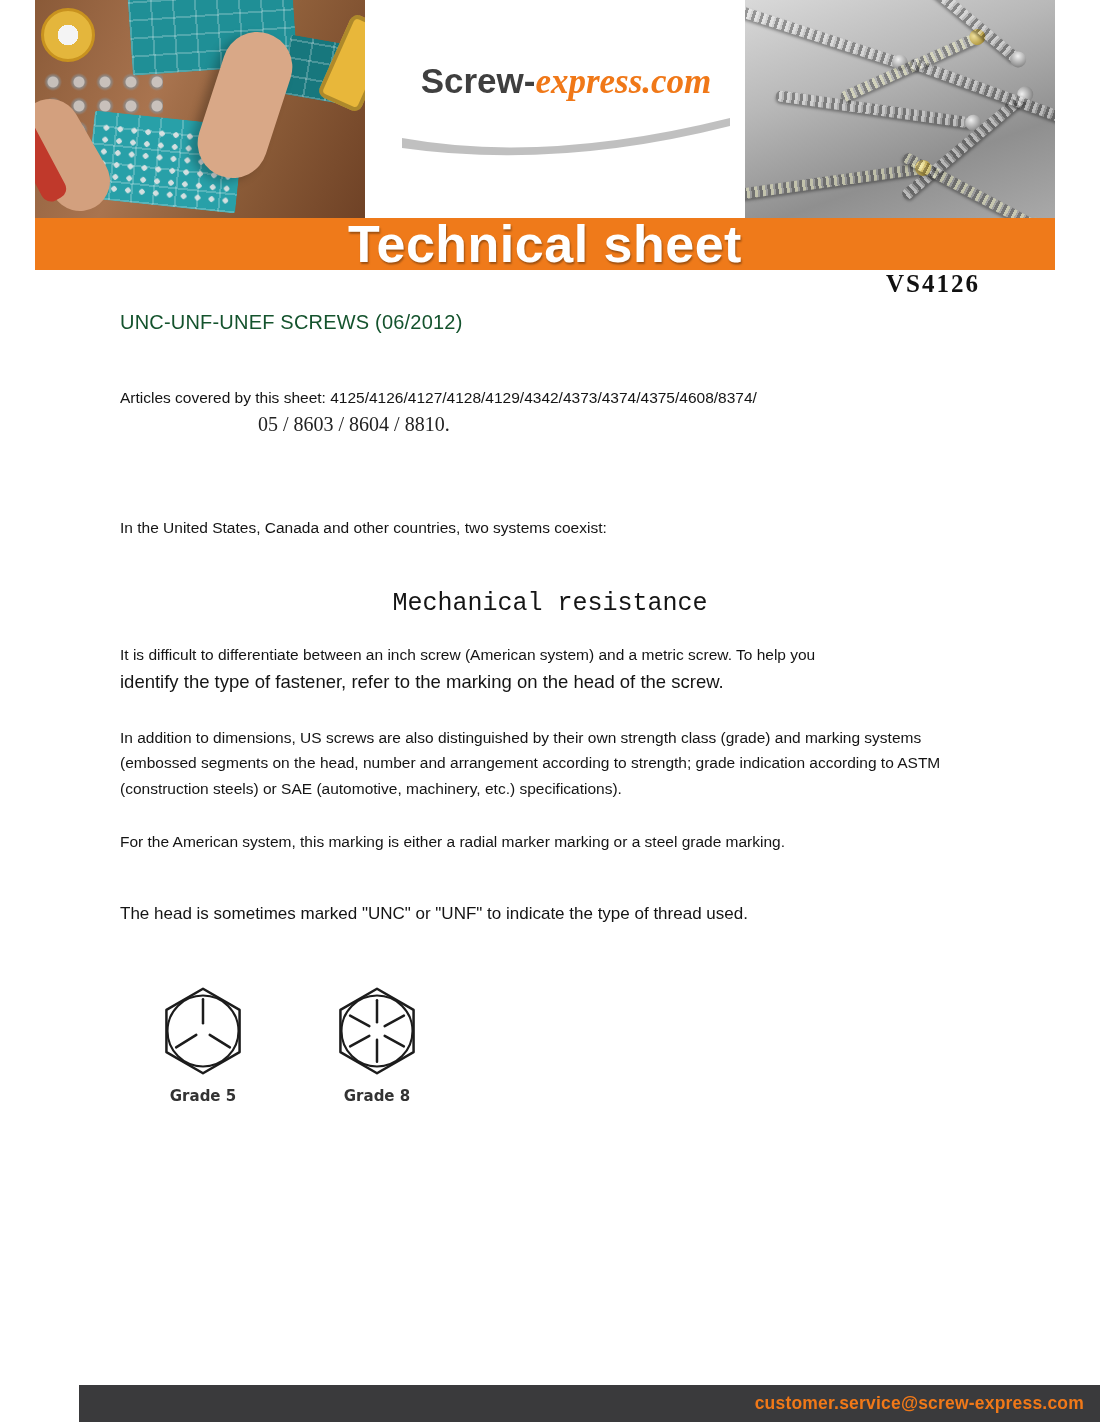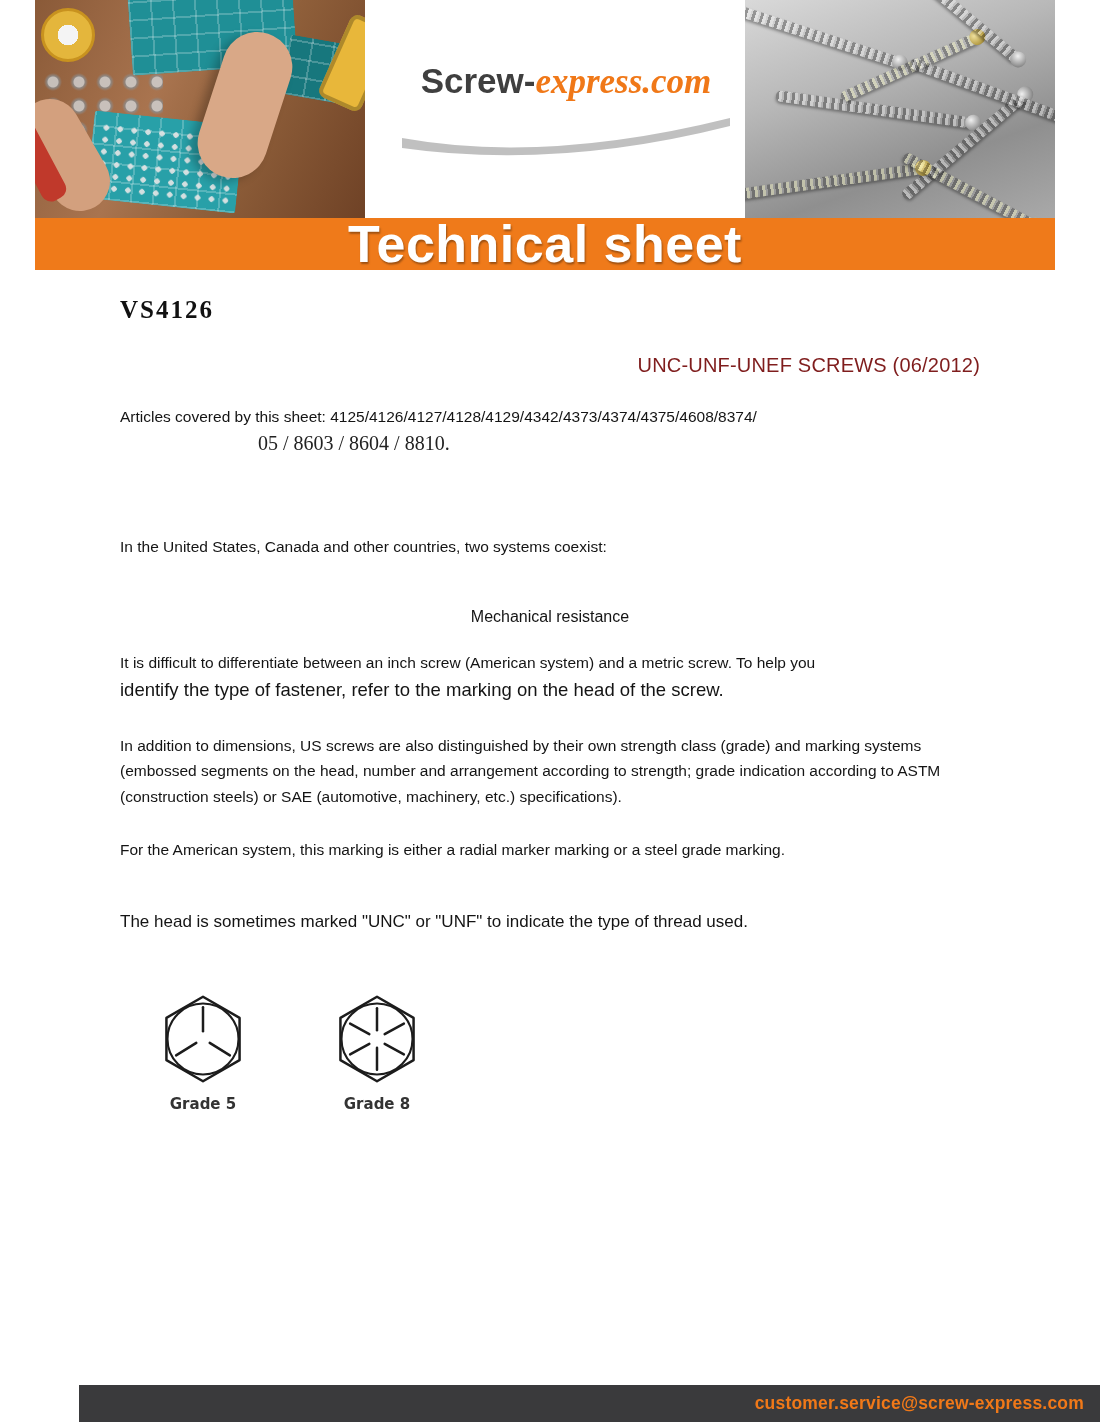--- a/index.html
+++ b/index.html
@@ -66,31 +66,31 @@
   .swoosh { margin-top:10px; }
 
   
   .banner { position:absolute; top:218px; left:35px; right:45px; height:52px; background:#ef7a1a;
     display:flex; align-items:center; justify-content:center; }
   .banner-title { color:#ffffff; font-size:52px; font-weight:bold; letter-spacing:.5px;
     text-shadow:1px 2px 2px rgba(0,0,0,.35); font-family:"Liberation Sans", sans-serif; }
 
   
   .doc { position:absolute; top:270px; left:0; right:0; bottom:37px; background:#fff; padding:0 120px; }
-  .doc-code { text-align:left; margin-top:26px; font-family:"Liberation Serif", serif;
+  .doc-code { text-align:right; font-family:"Liberation Serif", serif;
     font-weight:bold; font-size:25px; letter-spacing:2px; color:#111; }
-  .doc-title { text-align:right; margin-top:30px; font-size:20px; color:#7f1d1d; letter-spacing:.2px; }
-  .articles { margin-top:28px; font-size:15.5px; line-height:1.5; color:#141414; }
+  .doc-title { text-align:left; margin-top:13px; font-size:20px; color:#14532d; letter-spacing:.2px; }
+  .articles { margin-top:52px; font-size:15.5px; line-height:1.5; color:#141414; }
   .articles .line2 { font-family:"Liberation Serif", serif; margin-left:138px; font-size:20px; color:#222; }
   .intro { margin-top:80px; font-size:15.5px; color:#141414; }
   ul.systems { margin-top:26px; list-style:none; }
   ul.systems li { position:relative; padding-left:28px; margin-left:35px; margin-bottom:7px; font-size:15.5px; }
   ul.systems li:nth-child(2) { font-size:17.5px; }
   ul.systems li::before { content:"\2022"; position:absolute; left:0; top:1px; color:#111; }
-  .section-heading { text-align:center; margin-top:52px; font-size:16px; color:#141414; }
+  .section-heading { text-align:center; margin-top:52px; font-size:25px; color:#141414;font-family:Liberation Mono, monospace; }
   .para { margin-top:28px; font-size:15.5px; line-height:1.62; color:#141414; max-width:880px; }
   .para.p2 { margin-top:24px; }
   .para.p2 .big { font-size:18.5px; }
   .para.p4 { margin-top:46px; font-size:17px; }
 
   
   .grades { margin-top:40px; display:flex; align-items:flex-end;font-weight:bold; }
   .grade { display:flex; flex-direction:column; align-items:center; }
   .grade-5 { margin-left:35px; }
   .grade-8 { margin-left:78px; margin-top:14px; }

